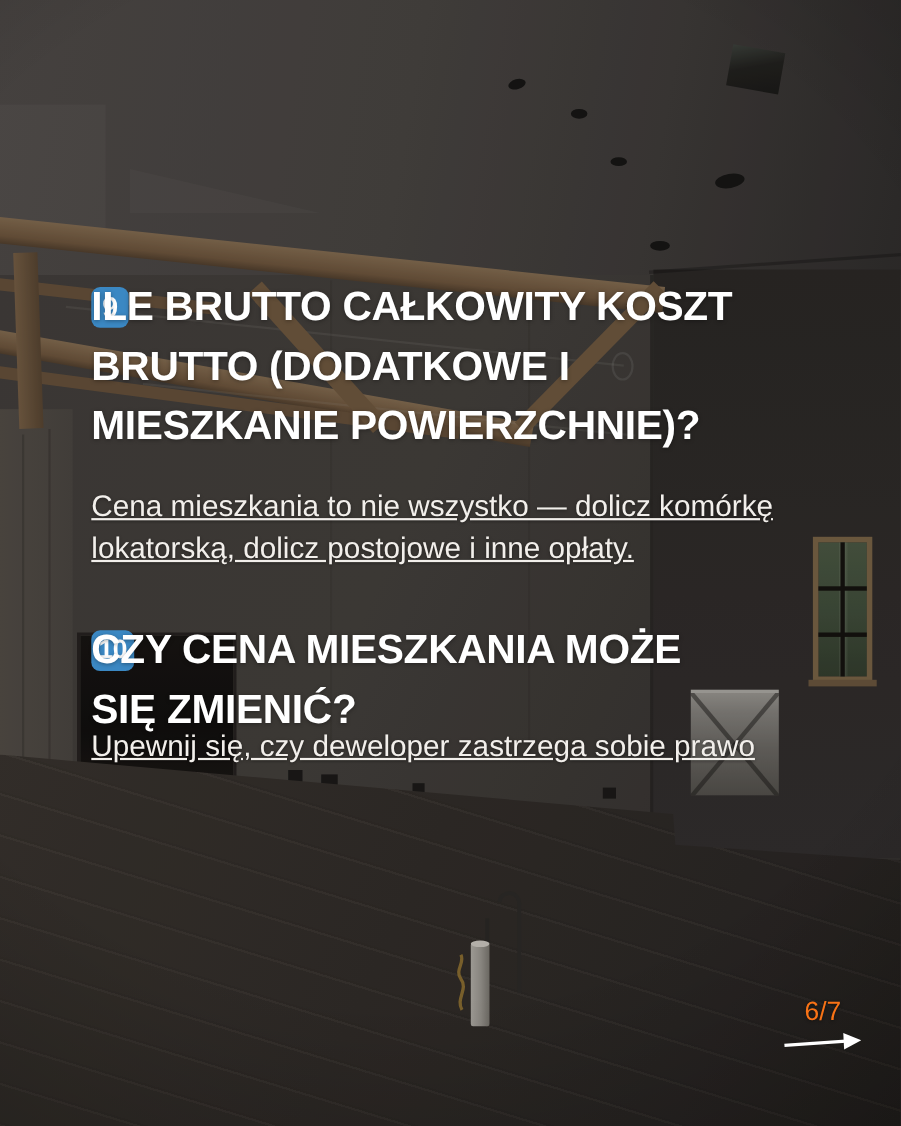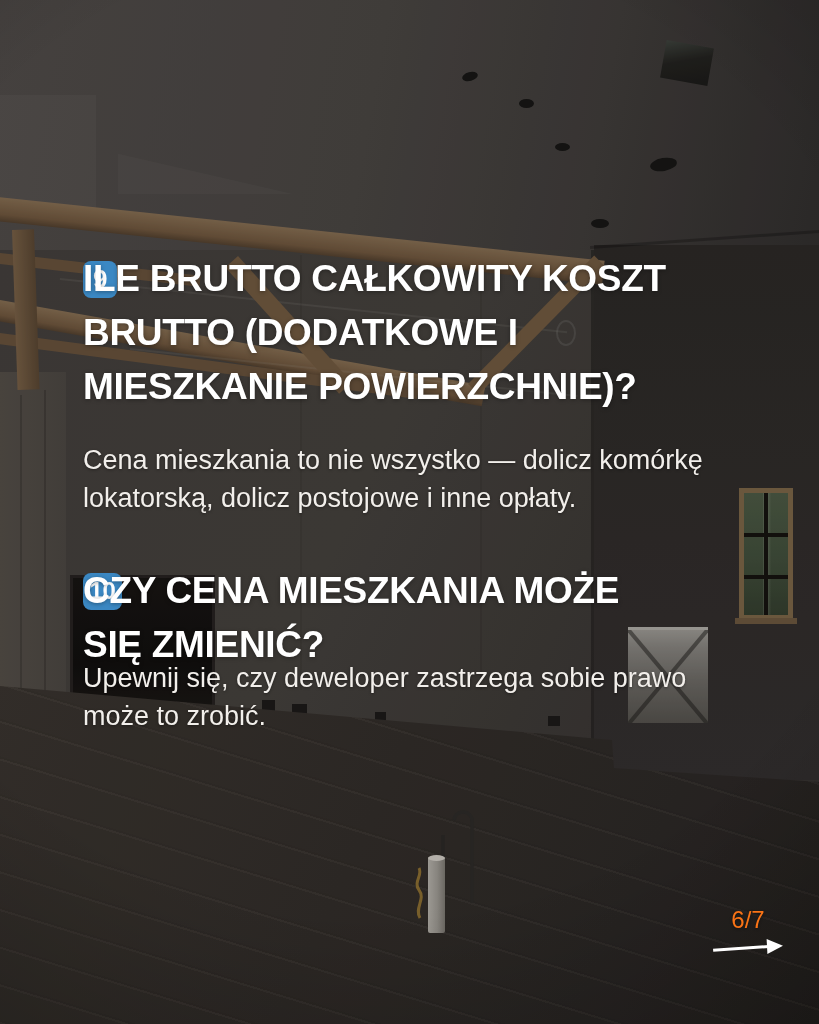--- a/index.html
+++ b/index.html
@@ -81,21 +81,21 @@
   .t-row { position:relative; display:block; white-space:nowrap; height:54px; }
   .t-row1 { display:flex; align-items:center; gap:13px; }
   .badge { position:relative; display:inline-flex; align-items:center; justify-content:center;
     width:34px; height:37px; border-radius:8px; flex:0 0 auto;
     background:var(--badge-blue,#3b88c3); color:#fff; font-size:26px; font-weight:700;
     text-shadow:none; }
   #q2 .badge { width:39px; font-size:24px; }
   .q-body { left:83px; position:absolute; color:var(--body-color,#f2efeb);
     font-size:27px; line-height:38px; font-weight:400;
     text-shadow:0 1px 3px rgba(0,0,0,0.4); }
-  .b-line { position:relative; display:block; white-space:nowrap; }
+  .b-line { position:relative; display:block; white-space:nowrap;text-decoration:underline; }
   #q1 { top:252px; } #b1 { top:441px; }
   #q2 { top:564px; } #b2 { top:659px; }
 
   .pagination { left:700px; top:906px; width:96px; text-align:center; }
   .pag-label { position:relative; display:block; font-size:24px; color:#f97316;
     line-height:28px; text-shadow:0 1px 3px rgba(0,0,0,0.4); }
   .pag-arrow { position:relative; display:inline-block; margin-top:4px; transform:rotate(-3deg); }
 </style>
 </head>
 <body>
@@ -186,21 +186,20 @@
     <div class="q-title" id="q2">
       <div class="t-row t-row1">
         <span class="badge">10</span>
         <span>CZY CENA MIESZKANIA MOŻE</span>
       </div>
       <div class="t-row">SIĘ ZMIENIĆ?</div>
     </div>
 
     <div class="q-body" id="b2">
       <span class="b-line">Upewnij się, czy deweloper zastrzega sobie prawo</span>
-      <span class="b-line">może to zrobić.</span>
     </div>
 
     <div class="pagination">
       <span class="pag-label">6/7</span>
       <svg class="pag-arrow" width="74" height="18" viewBox="0 0 74 18">
         <line x1="2" y1="10.5" x2="58" y2="9.5" stroke="#ffffff" stroke-width="3"></line>
         <polygon points="56,2 72,9.5 56,17" fill="#ffffff"></polygon>
       </svg>
     </div>
 

